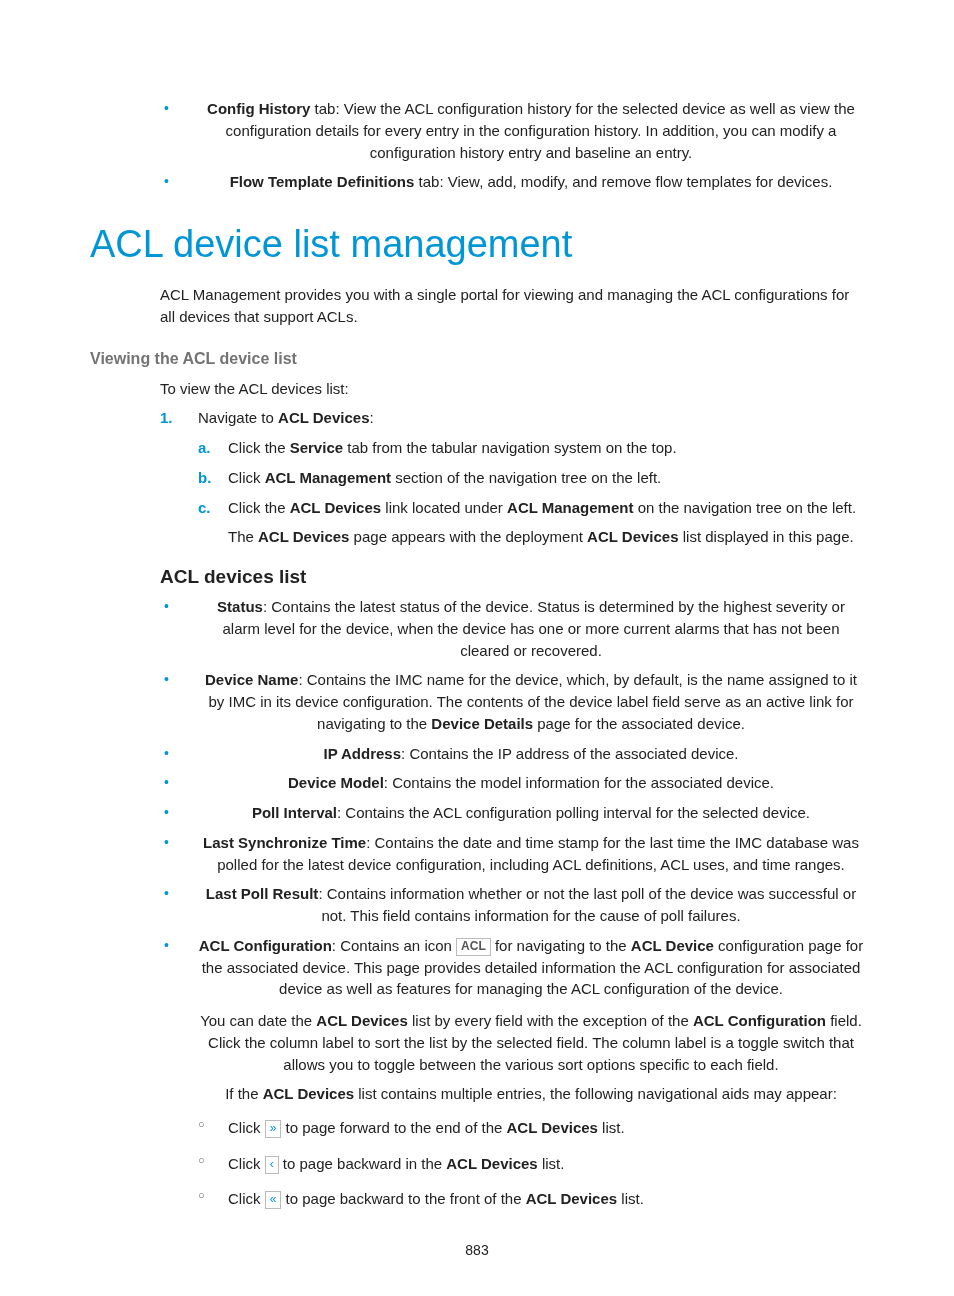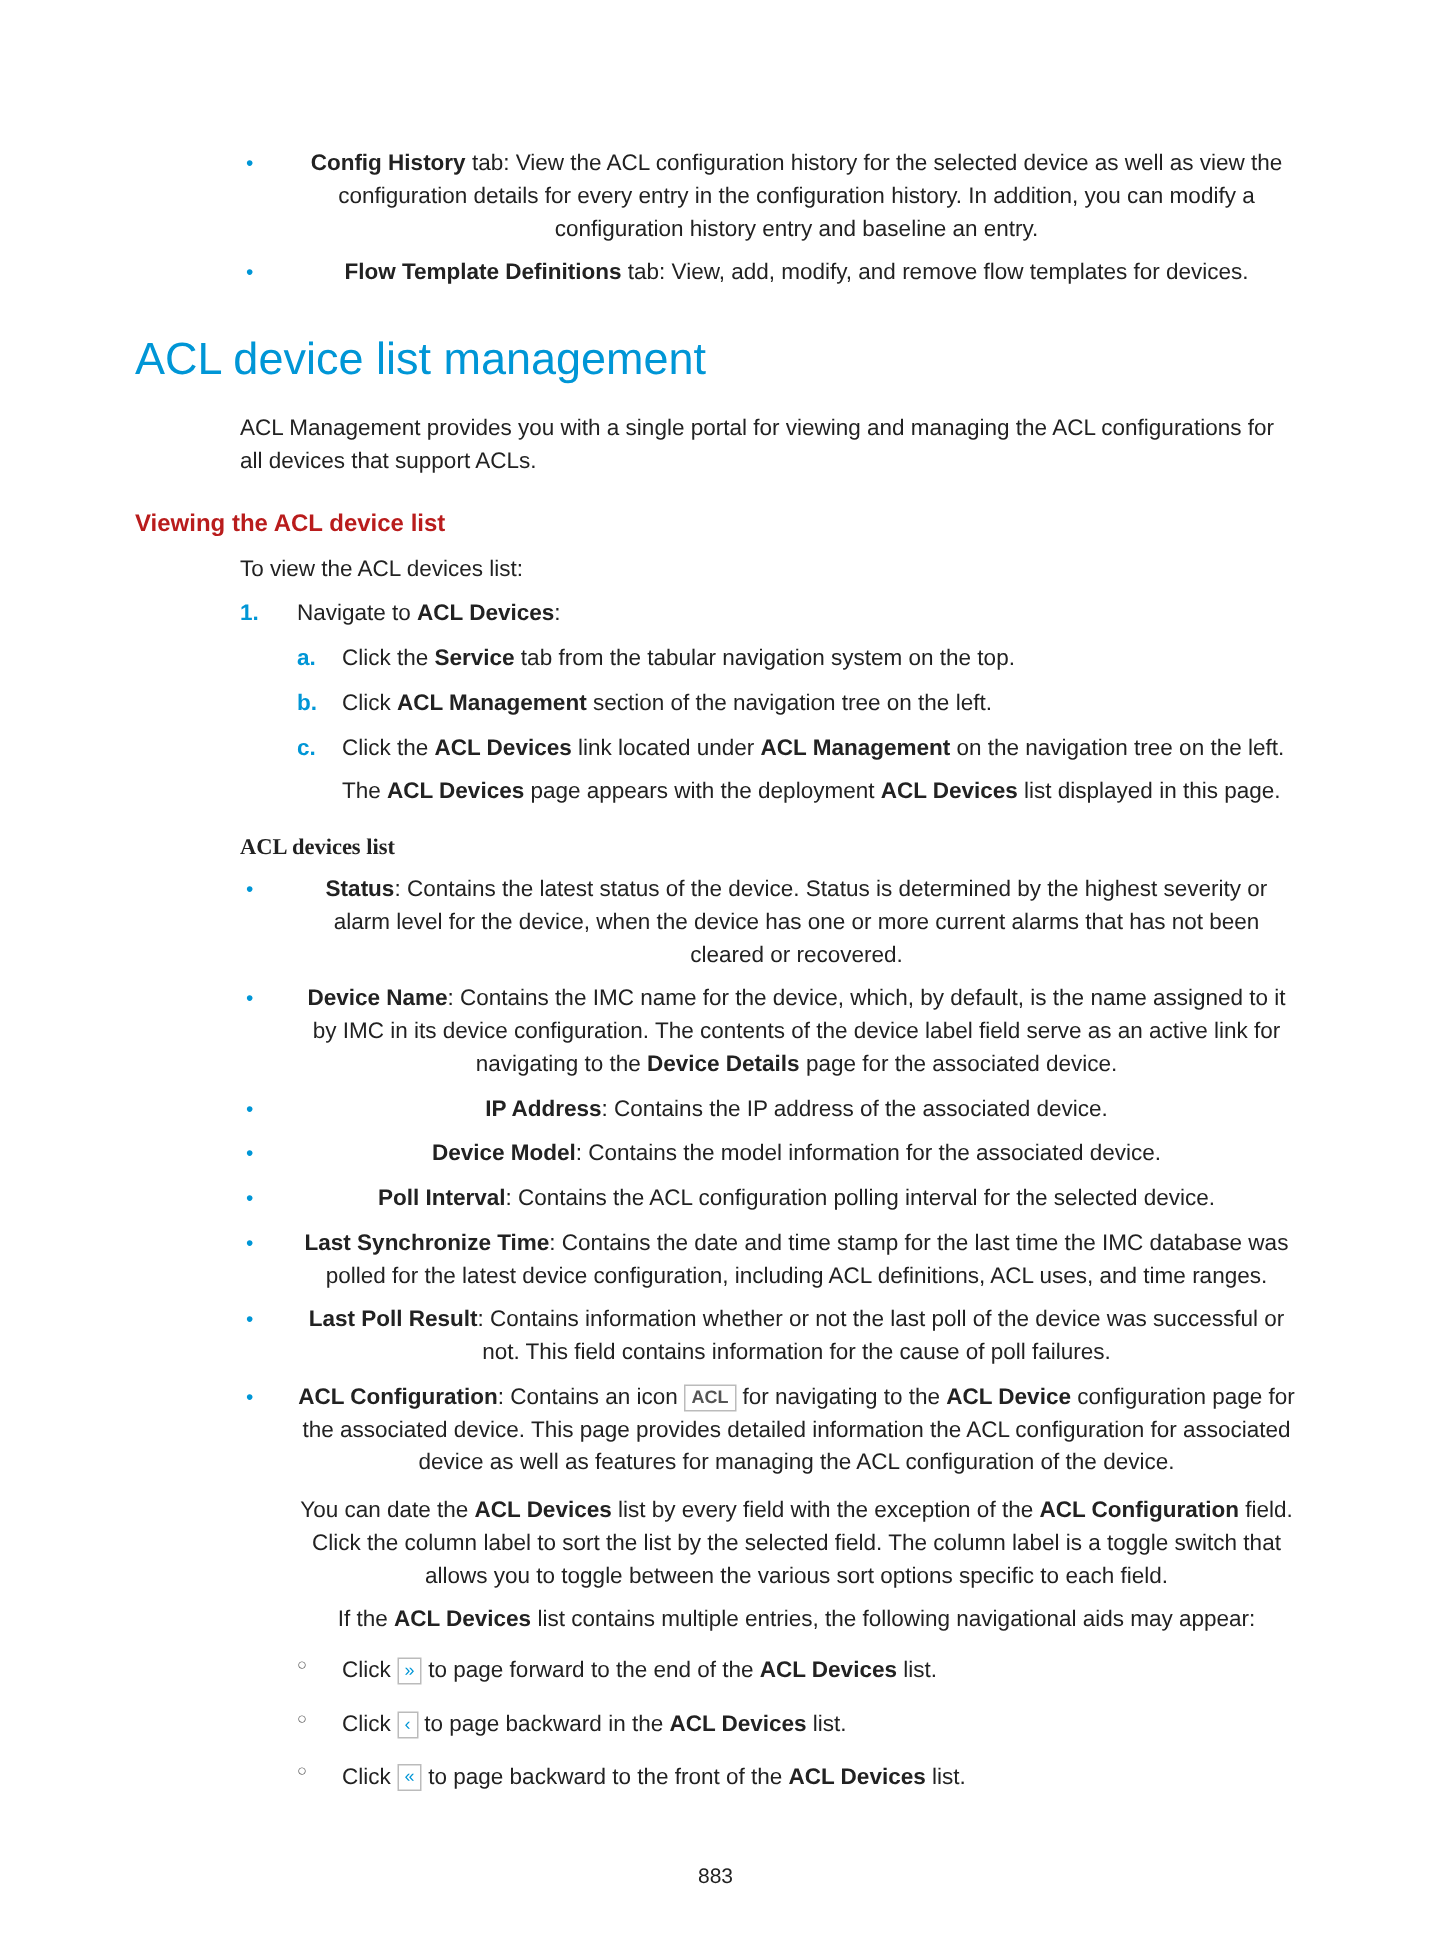--- a/index.html
+++ b/index.html
@@ -11,36 +11,35 @@
   }
   .page {
     width: 954px;
     min-height: 1296px;
     padding: 90px 90px 50px 90px;
     box-sizing: border-box;
     position: relative;
   }
   .h1 {
     color: #0096d6;
-    font-size: 30px;
+    font-size: 38px;
     font-weight: 400;
     margin: 30px 0 18px 0;
   }
   .h3 {
-    color: #b91c1c;
+    color: #737373;
     font-size: 16px;
     font-weight: 700;
     margin: 22px 0 10px 0;
   }
   .h4 {
     color: #222;
-    font-size: 15px;
+    font-size: 19px;
     font-weight: 700;
     margin: 18px 0 8px 70px;
-    font-family: Liberation Serif, serif;
   }
   .intro, .para {
     margin: 8px 0 8px 70px;
     line-height: 1.45;
   }
   .para-sub {
     margin: 8px 0 8px 108px;
     line-height: 1.45;
   }
   ul.bullets {

